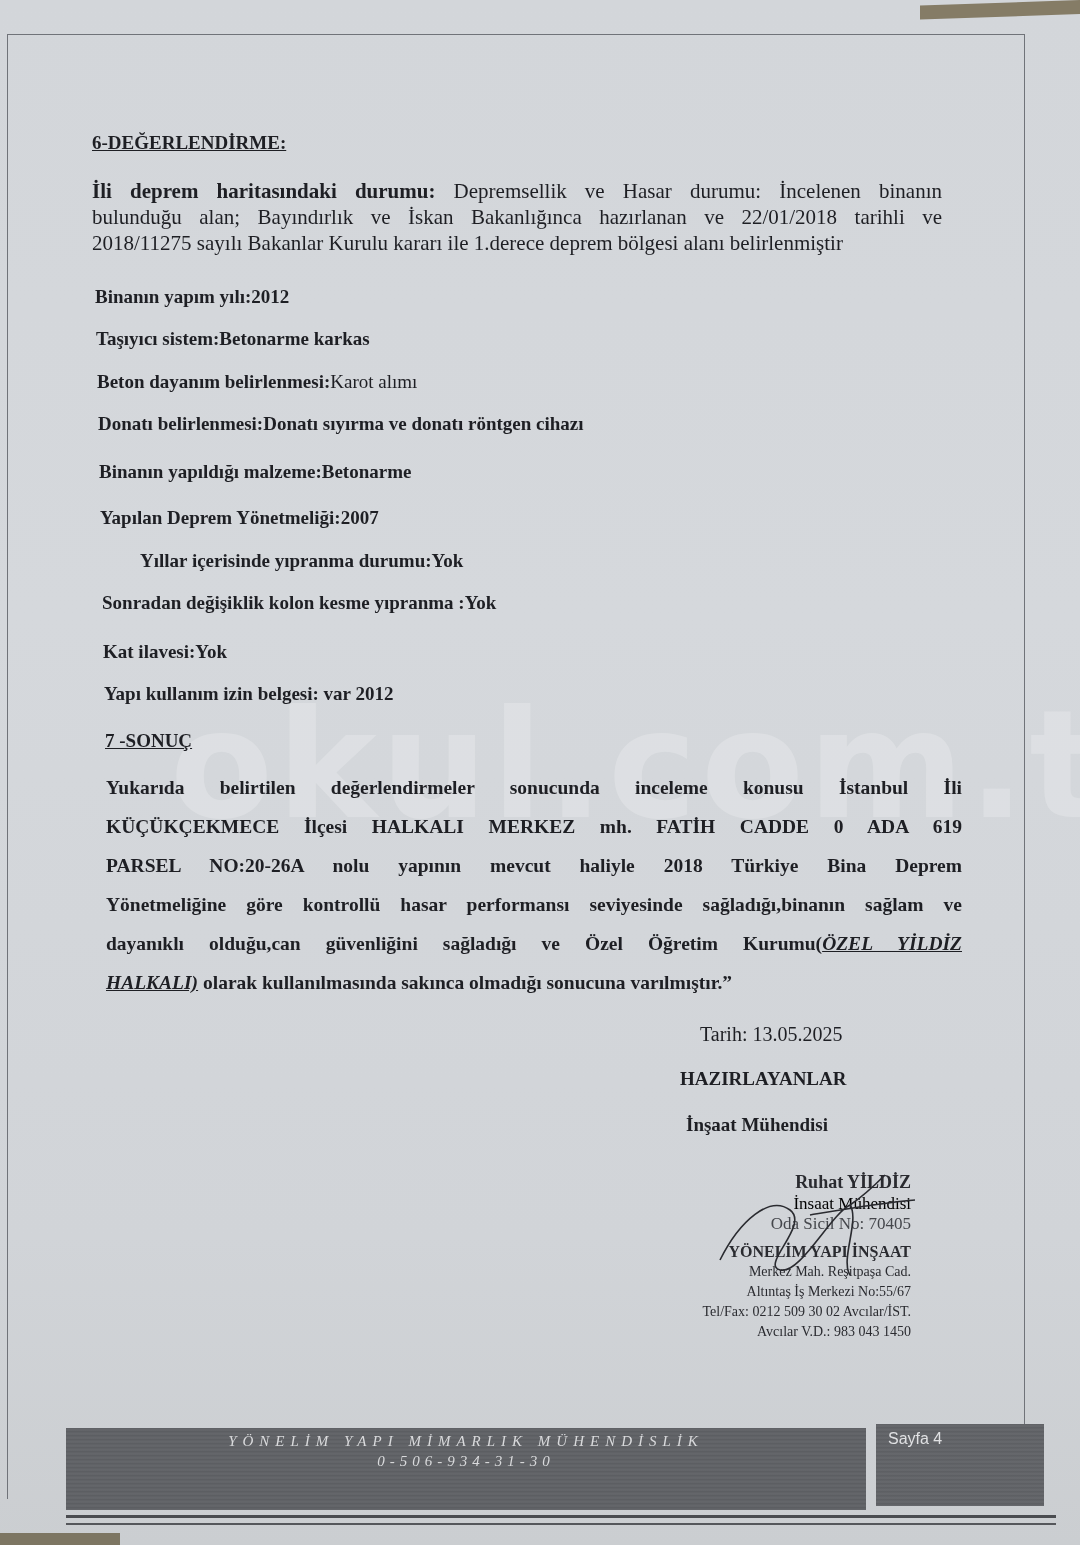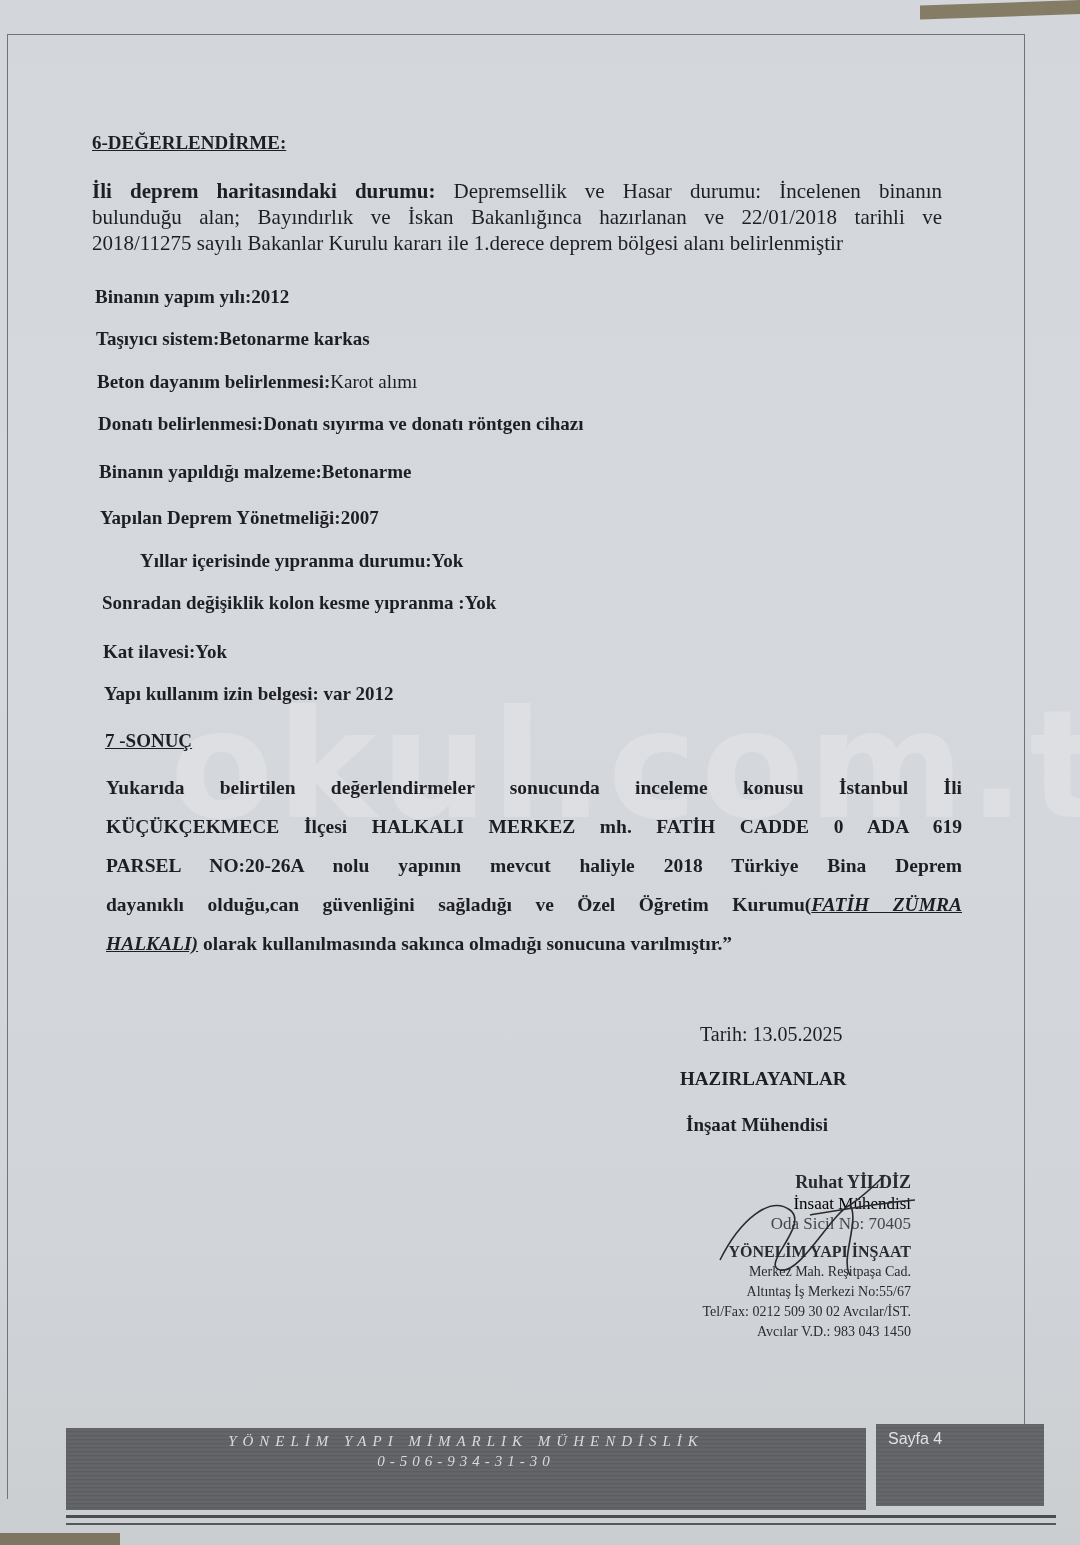--- a/index.html
+++ b/index.html
@@ -118,21 +118,22 @@
 <div class="text" style="left:104px; top:683px;">
   <b>Yapı kullanım izin belgesi:</b><b> var 2012</b>
 </div>
 
 <div class="text section-title" style="left:105px; top:730px;">7 -SONUÇ</div>
 
 <div class="para concl" style="left:106px; top:768px; width:856px;">
   <span class="line">Yukarıda belirtilen değerlendirmeler sonucunda inceleme konusu İstanbul İli</span>
   <span class="line">KÜÇÜKÇEKMECE İlçesi HALKALI MERKEZ mh. FATİH CADDE 0 ADA 619</span>
   <span class="line">PARSEL NO:20-26A nolu yapının mevcut haliyle 2018 Türkiye Bina Deprem</span>
-  <span class="line"><span>dayanıklı olduğu,can güvenliğini sağladığı ve Özel Öğretim Kurumu(</span><span class="italic-u">FATİH ZÜMRA</span></span>
+  <span class="line">Yönetmeliğine göre kontrollü hasar performansı seviyesinde sağladığı,binanın sağlam ve</span>
+  <span class="line"><span>dayanıklı olduğu,can güvenliğini sağladığı ve Özel Öğretim Kurumu(</span><span class="italic-u">ÖZEL YİLDİZ</span></span>
   <span class="line last"><span class="italic-u">HALKALI)</span><span> olarak kullanılmasında sakınca olmadığı sonucuna varılmıştır.”</span></span>
 </div>
 
 <div class="sig" style="left:700px; top:1023px; width:260px; font-size:20px;">Tarih: 13.05.2025</div>
 <div class="sig b" style="left:680px; top:1068px; width:260px; font-size:19px;">HAZIRLAYANLAR</div>
 <div class="sig b" style="left:686px; top:1114px; width:260px; font-size:19px;">İnşaat Mühendisi</div>
 
 <div class="stamp">
   <div style="font-weight:bold; font-size:18px; line-height:24px;">Ruhat YİLDİZ</div>
   <div style="font-size:17px; color:#000000;">İnsaat Mühendisi</div>

